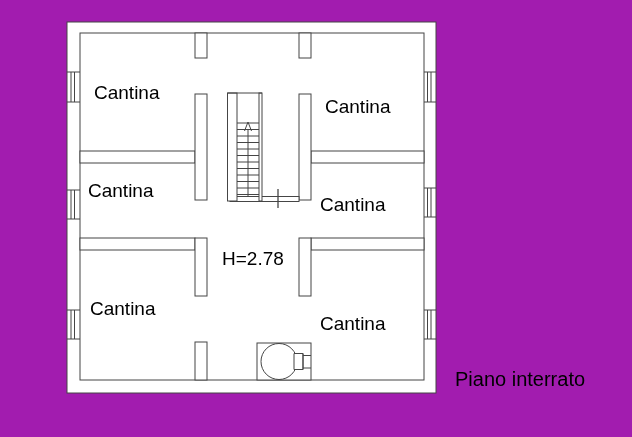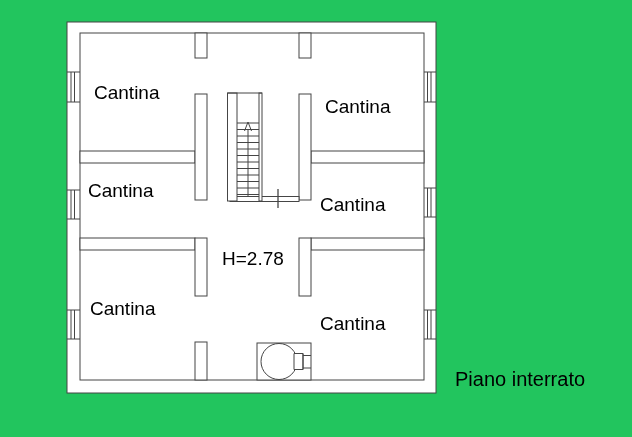--- a/index.html
+++ b/index.html
@@ -1,17 +1,17 @@
 <!DOCTYPE html>
 <html><head>
 <meta charset="utf-8">
 <style>
   html,body{margin:0;padding:0;background:#ffffff;}
   body{width:632px;height:437px;overflow:hidden;}
-  .stage{position:relative;width:632px;height:437px;background:#22c55e;}
+  .stage{position:relative;width:632px;height:437px;background:#a21caf;}
   svg{display:block;}
   .w{fill:#ffffff;stroke:#454545;stroke-width:1;}
   .ln{fill:none;stroke:#454545;stroke-width:1;}
   .tick{fill:none;stroke:#454545;stroke-width:1.3;}
   text{font-family:"Liberation Sans", sans-serif;fill:#000000;}
   .room-label{font-size:19px;}
   .note-label{font-size:19px;}
   .floor-label{font-size:20px;}
 </style>
 </head>

